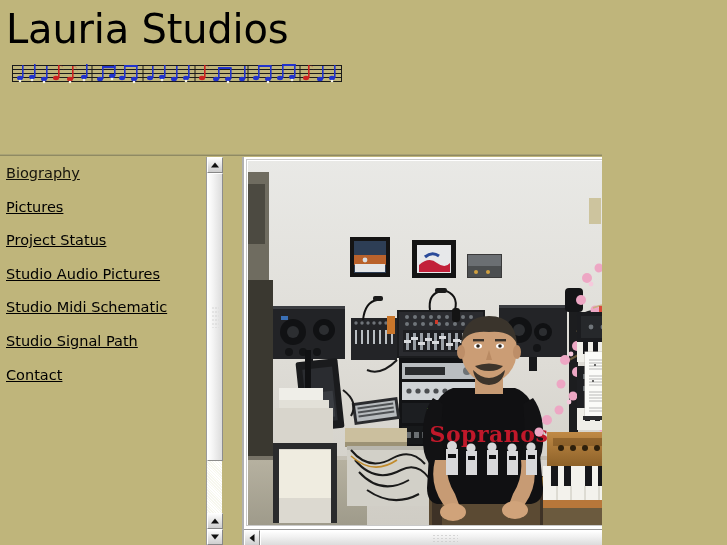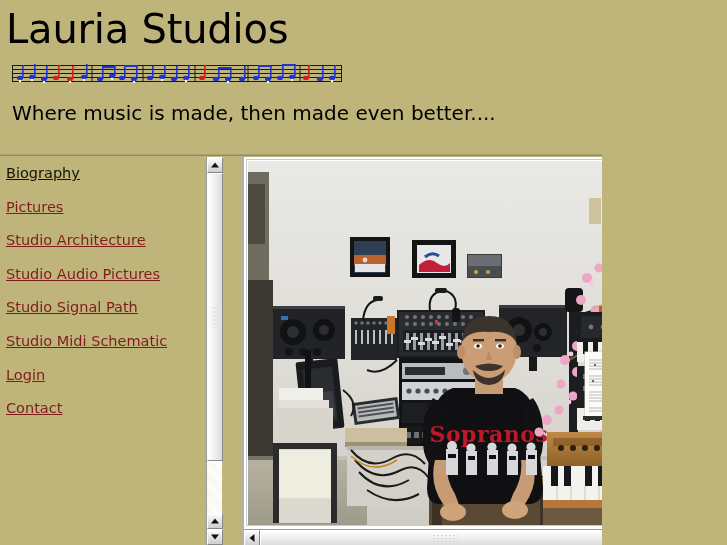--- a/index.html
+++ b/index.html
@@ -75,21 +75,21 @@
     left: 0; top: 0;
     width: 221px; height: 388px;
     padding: 8px 0 0 6px;
     overflow: hidden;
   }
   .nav-link {
     display: block;
     font-family: "DejaVu Sans", sans-serif;
     font-size: 14.5px;
     line-height: 17px;
-    color: #7f1d1d;
+    color: #000000;
     text-decoration: underline;
     margin-bottom: 16.6px;
     white-space: nowrap;
     cursor: pointer;
   }
   .nav-link.visited { color: #15130b; }
 
   
   .vscroll {
     position: absolute;
@@ -320,36 +320,34 @@
             <circle cx="176" cy="21" r="1.3"></circle>
               <circle cx="218" cy="22" r="1.3"></circle>
             <circle cx="258" cy="22" r="1.3"></circle>
               <circle cx="282" cy="20" r="1.3"></circle>
             <circle cx="322" cy="21" r="1.3"></circle>
           </g>
         </g>
       </svg>
     </div>
 
-    <div id="tagline">Where music is made, then made even better....</div>
   </div>
 
   <div id="hr-sep"></div>
 
   <div id="frames">
 
     <div id="nav-frame">
       <div id="nav-inner">
         <a class="nav-link visited">Biography</a>
         <a class="nav-link">Pictures</a>
-        <a class="nav-link">Studio Architecture</a>
+        <a class="nav-link">Project Status</a>
         <a class="nav-link">Studio Audio Pictures</a>
+        <a class="nav-link">Studio Midi Schematic</a>
         <a class="nav-link">Studio Signal Path</a>
-        <a class="nav-link">Studio Midi Schematic</a>
-        <a class="nav-link">Login</a>
         <a class="nav-link">Contact</a>
       </div>
 
       <div class="vscroll" id="nav-vscroll">
         <div class="sb-btn" style="position:absolute;left:0;top:0;">
           <span class="arr arr-up"></span>
         </div>
         <div class="sb-track" style="top:16px;bottom:32px;"></div>
         <div class="sb-thumb" style="top:16px;height:288px;">
           <span class="grip"></span>

